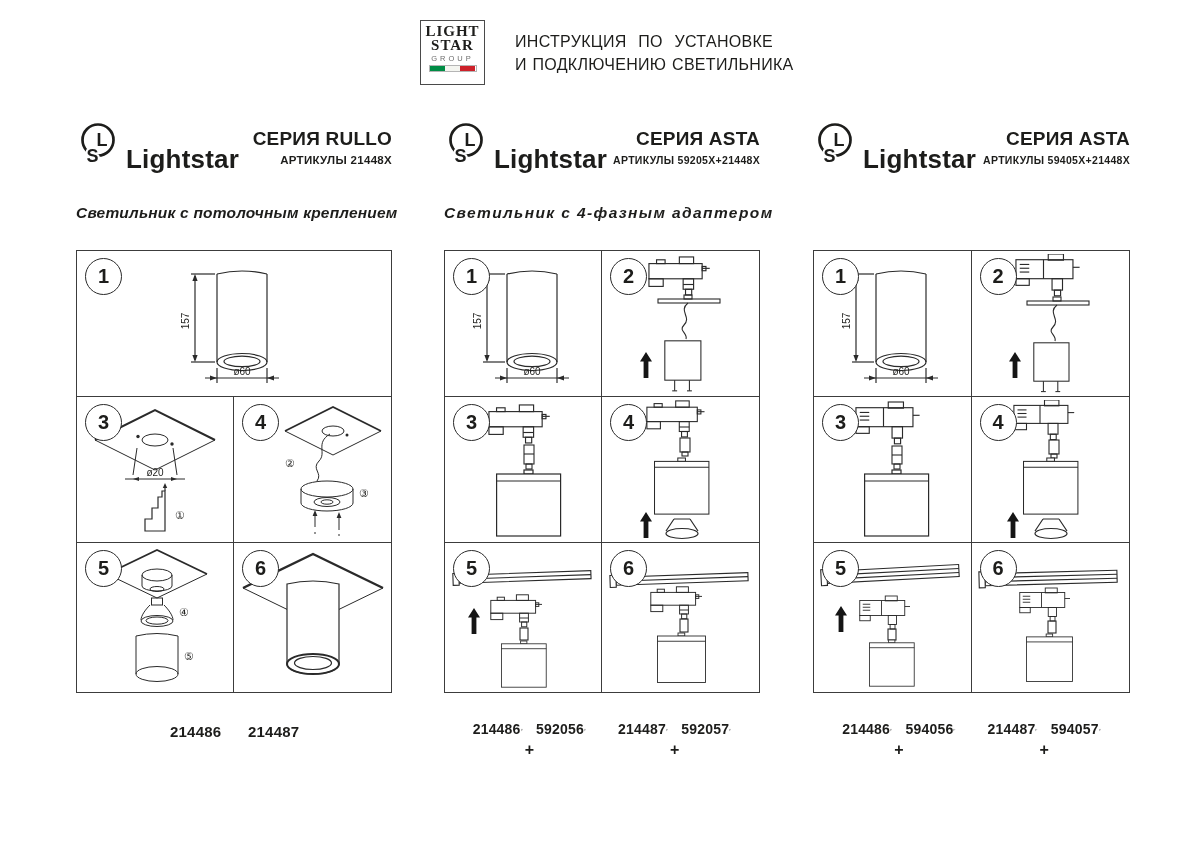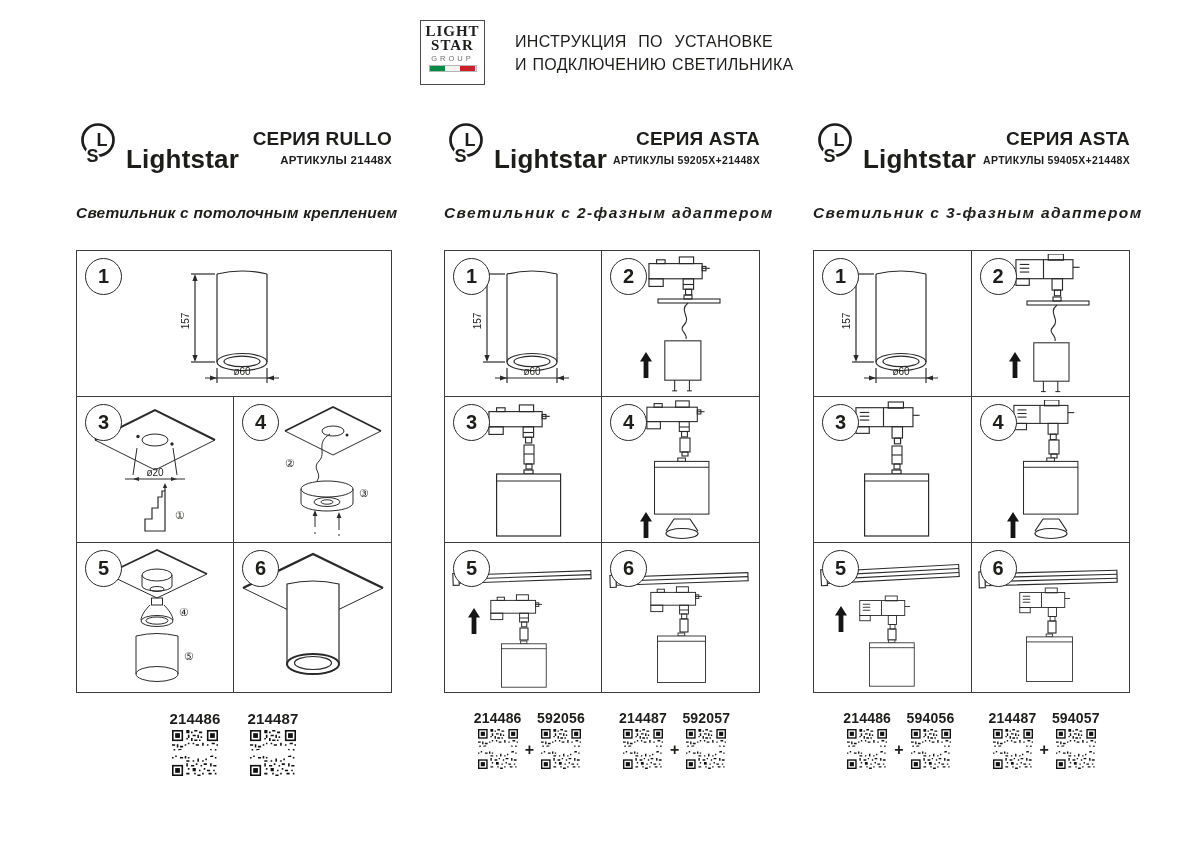--- a/index.html
+++ b/index.html
@@ -43,21 +43,21 @@
   .step { position:absolute; top:7px; left:8px; width:37px; height:37px; border:1.5px solid #2a2a2a; border-radius:50%; display:flex; align-items:center; justify-content:center; font-size:20px; font-weight:700; background:#fff; }
 
   svg text { font-family:"Liberation Sans", sans-serif; fill:#1d1d1b; }
   .dimtxt { font-size:10px; }
   .callout { font-size:11px; }
 
   
   .qr-row { position:absolute; top:598px; left:0; right:0; display:flex; justify-content:center; gap:28px; }
   .qr-row.pairs { gap:32px; }
   .qr-pair { display:flex; align-items:flex-start; gap:2px; }
-  .qr-item { display:flex; flex-direction:column; align-items:center; width:50px; }
+  .qr-item { display:flex; flex-direction:row; align-items:center; width:50px; }
   .qr-label { font-size:14px; font-weight:700; letter-spacing:0.2px; margin-bottom:3px; }
   .col0 .qr-label { font-size:15px; }
   svg.qr { width:40px; height:40px; }
   .col0 svg.qr { width:46px; height:46px; }
   .qr-plus { font-size:16px; font-weight:700; margin-top:31px; }
 
   
   .footer { position:absolute; top:801px; left:0; width:100%; text-align:center; font-size:17px; font-weight:700; }
 </style>
 </head>
@@ -323,21 +323,21 @@
     <div class="brand-row">
       <svg class="bulb" viewBox="0 0 44 46">
           <use href="#bulblogo"></use>
         </svg>
       <span class="wordmark">Lightstar</span>
       <div class="series-block">
         <div class="series">СЕРИЯ ASTA</div>
         <div class="articles">АРТИКУЛЫ 59205X+21448X</div>
       </div>
     </div>
-    <div class="subtitle">Светильник с 2-фазным адаптером</div>
+    <div class="subtitle">Светильник с 4-фазным адаптером</div>
 
     <div class="grid">
 
       <div class="cell">
         <div class="step">1</div>
         <svg viewBox="0 0 156 130" width="156" height="130">
           <g fill="none" stroke="#2a2a2a" stroke-width="1.2">
             <path d="M62,15 Q87,9 112,15"></path>
             <line x1="62" y1="15" x2="62" y2="103"></line>
               <line x1="112" y1="15" x2="112" y2="103"></line>
@@ -466,21 +466,20 @@
     <div class="brand-row">
       <svg class="bulb" viewBox="0 0 44 46">
           <use href="#bulblogo"></use>
         </svg>
       <span class="wordmark">Lightstar</span>
       <div class="series-block">
         <div class="series">СЕРИЯ ASTA</div>
         <div class="articles">АРТИКУЛЫ 59405X+21448X</div>
       </div>
     </div>
-    <div class="subtitle">Светильник с 3-фазным адаптером</div>
 
     <div class="grid">
 
       <div class="cell">
         <div class="step">1</div>
         <svg viewBox="0 0 156 130" width="156" height="130">
           <g fill="none" stroke="#2a2a2a" stroke-width="1.2">
             <path d="M62,15 Q87,9 112,15"></path>
             <line x1="62" y1="15" x2="62" y2="103"></line>
               <line x1="112" y1="15" x2="112" y2="103"></line>

